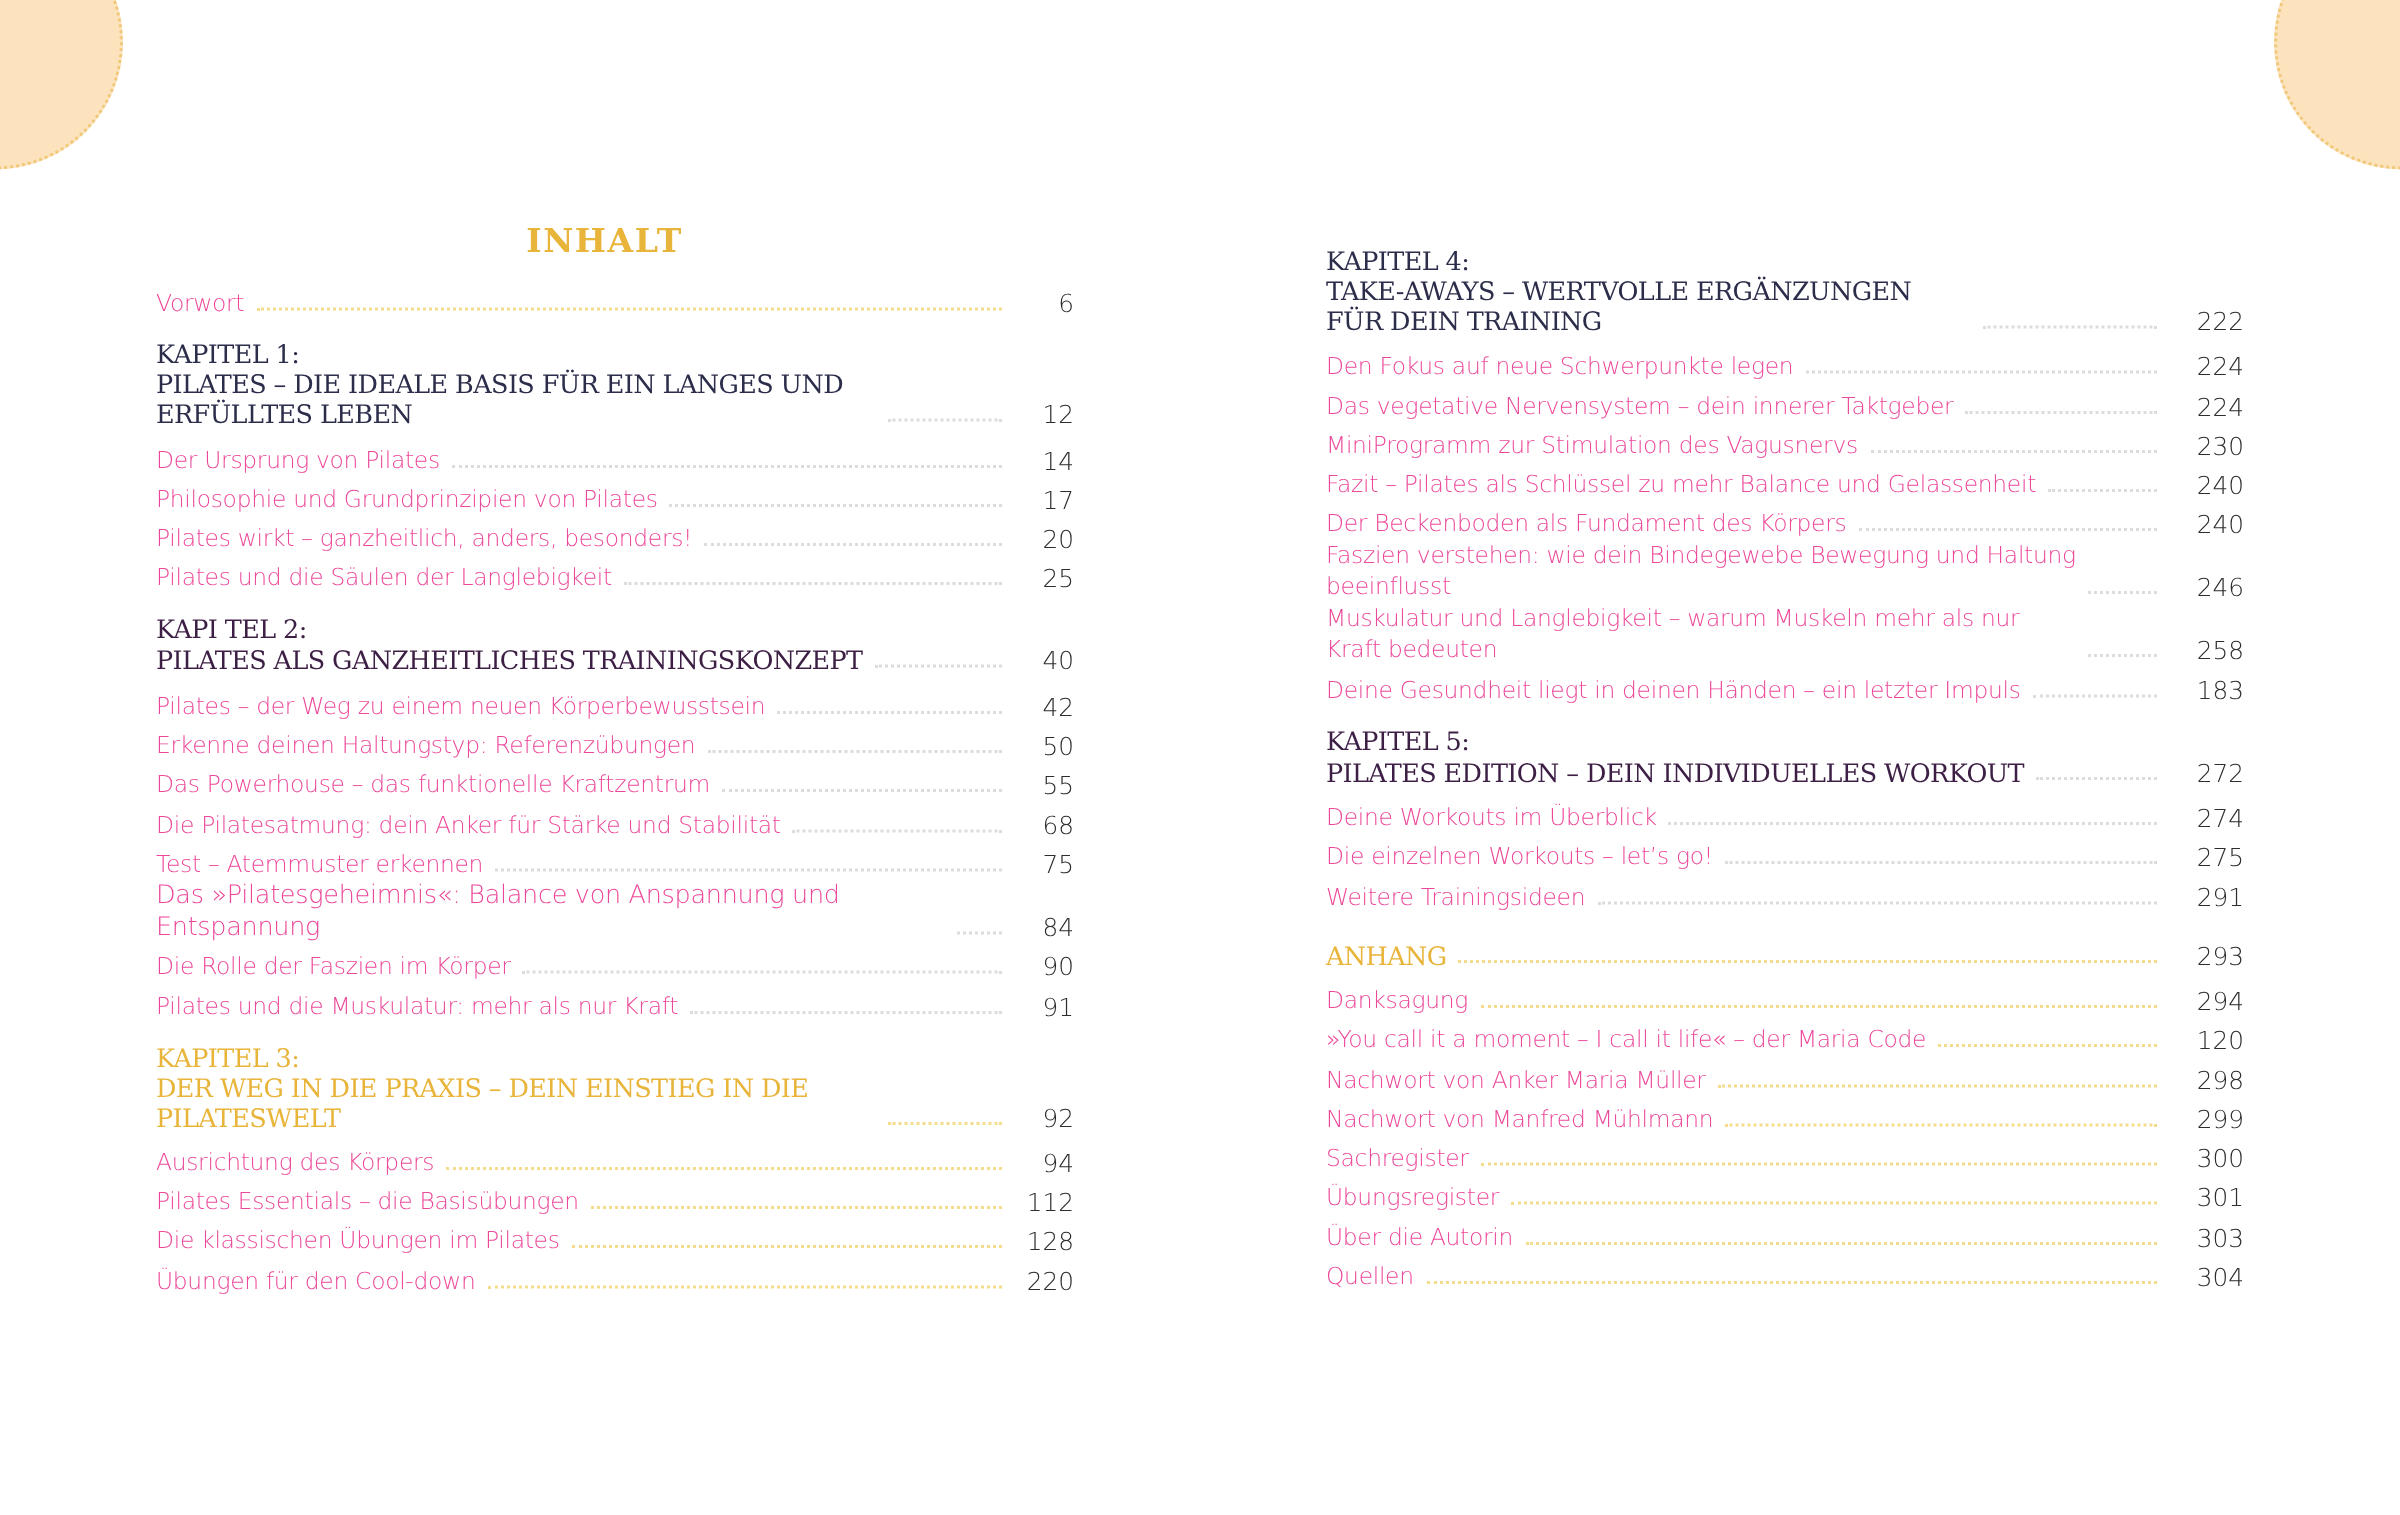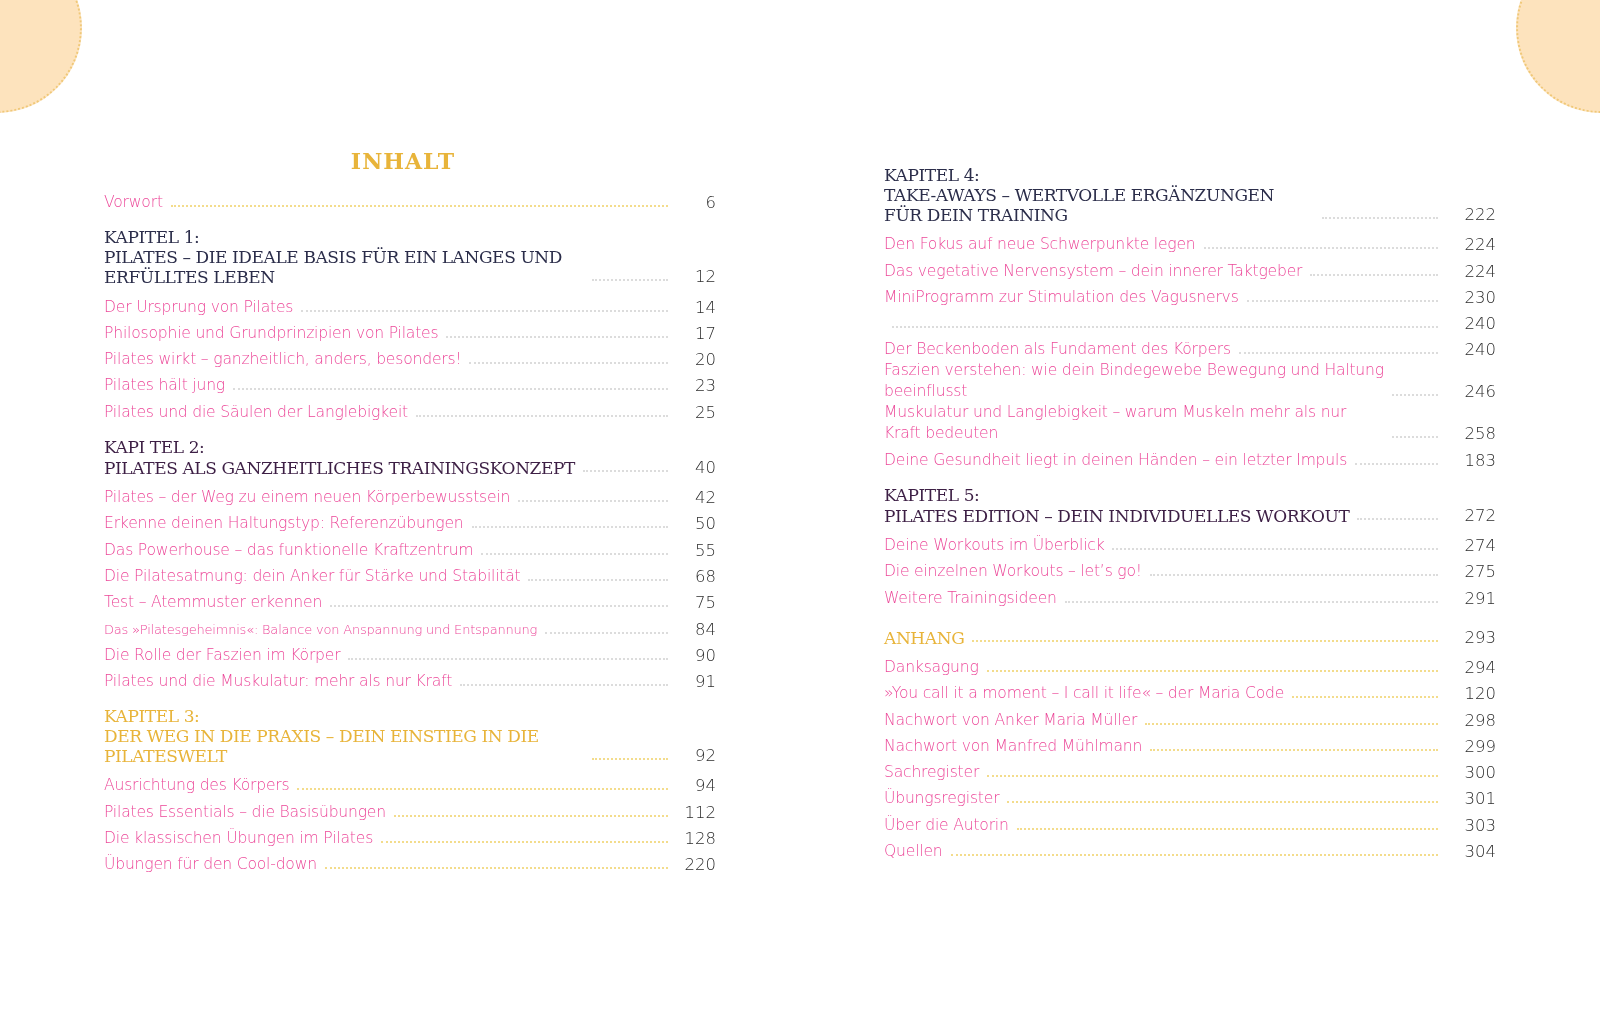--- a/index.html
+++ b/index.html
@@ -78,25 +78,20 @@
       <span class="label">Philosophie und Grundprinzipien von Pilates</span>
       <span class="dots"></span>
       <span class="page">17</span>
     </div>
   <div class="row">
       <span class="label">Pilates wirkt – ganzheitlich, anders, besonders!</span>
       <span class="dots"></span>
       <span class="page">20</span>
     </div>
   <div class="row">
-      <span class="label">Pilates hält jung</span>
-      <span class="dots"></span>
-      <span class="page">23</span>
-    </div>
-  <div class="row">
       <span class="label">Pilates und die Säulen der Langlebigkeit</span>
       <span class="dots"></span>
       <span class="page">25</span>
     </div>
 
   <div class="chapter">
     <span class="kap purple">KAPI TEL 2:</span>
     <div class="row">
       <span class="label purple" style="max-width:520px">PILATES ALS GANZHEITLICHES TRAININGSKONZEPT</span>
         <span class="dots"></span>
@@ -122,21 +117,21 @@
       <span class="label">Die Pilatesatmung: dein Anker für Stärke und Stabilität</span>
       <span class="dots"></span>
       <span class="page">68</span>
     </div>
   <div class="row">
       <span class="label">Test – Atemmuster erkennen</span>
       <span class="dots"></span>
       <span class="page">75</span>
     </div>
   <div class="row">
-      <span class="label" style="font-size:13px">Das »Pilatesgeheimnis«: Balance von Anspannung und Entspannung</span>
+      <span class="label" style="font-size:17px">Das »Pilatesgeheimnis«: Balance von Anspannung und Entspannung</span>
       <span class="dots"></span>
       <span class="page">84</span>
     </div>
   <div class="row">
       <span class="label">Die Rolle der Faszien im Körper</span>
       <span class="dots"></span>
       <span class="page">90</span>
     </div>
   <div class="row">
       <span class="label">Pilates und die Muskulatur: mehr als nur Kraft</span>
@@ -193,20 +188,21 @@
       <span class="label">Das vegetative Nervensystem – dein innerer Taktgeber</span>
       <span class="dots"></span>
       <span class="page">224</span>
     </div>
   <div class="row">
       <span class="label">MiniProgramm zur Stimulation des Vagusnervs</span>
       <span class="dots"></span>
       <span class="page">230</span>
     </div>
   <div class="row">
+      <span class="label">Fazit – Pilates als Schlüssel zu mehr Balance und Gelassenheit</span>
       <span class="dots"></span>
       <span class="page">240</span>
     </div>
   <div class="row">
       <span class="label">Der Beckenboden als Fundament des Körpers</span>
       <span class="dots"></span>
       <span class="page">240</span>
     </div>
   <div class="row wrap">
       <span class="label" style="max-width:500px">Faszien verstehen: wie dein Bindegewebe Bewegung und Haltung beeinflusst</span>

